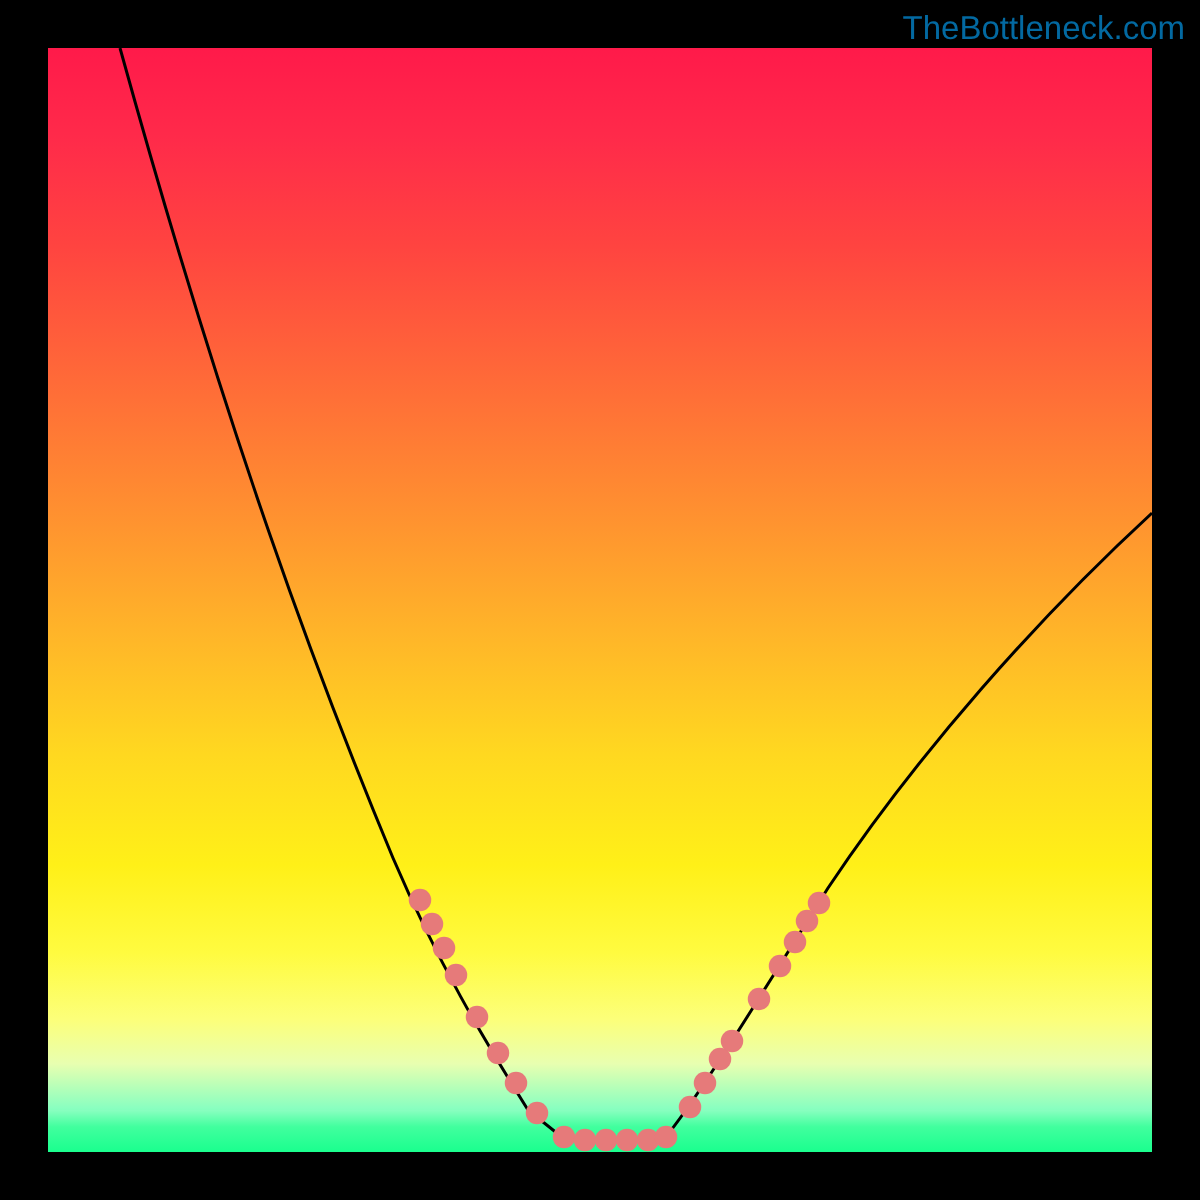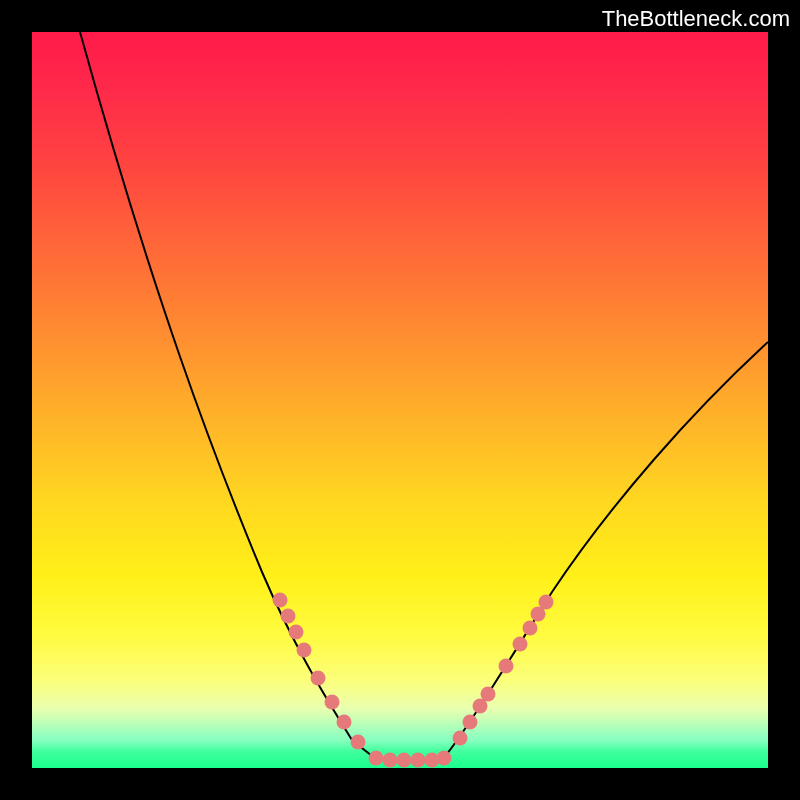--- a/index.html
+++ b/index.html
@@ -8,21 +8,21 @@
     height: 800px;
     background: #000;
     position: relative;
     overflow: hidden;
     font-family: Arial, sans-serif;
   }
   .watermark {
     position: absolute;
     top: 6px;
     right: 10px;
-    color: #ffffff;
+    color: #0369a1;
     font-size: 22px;
     font-weight: 500;
     z-index: 10;
   }
   .plot {
     position: absolute;
     top: 32px;
     left: 32px;
     width: 736px;
     height: 736px;

